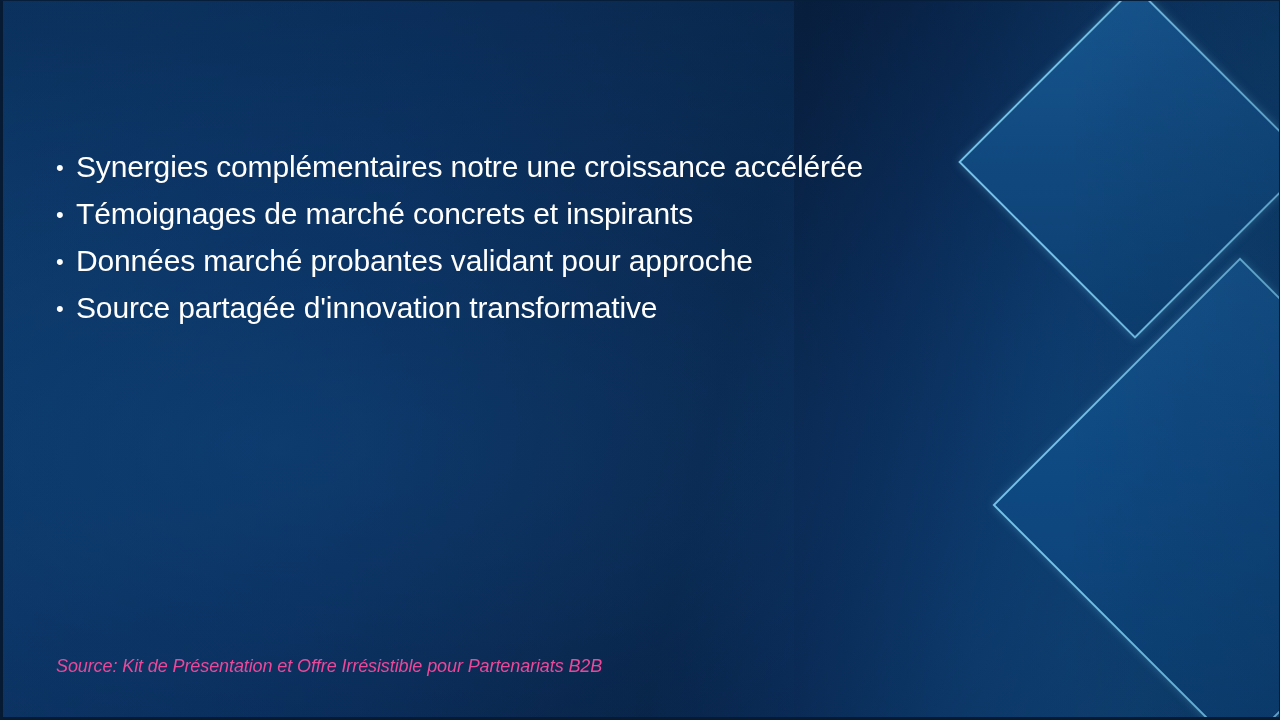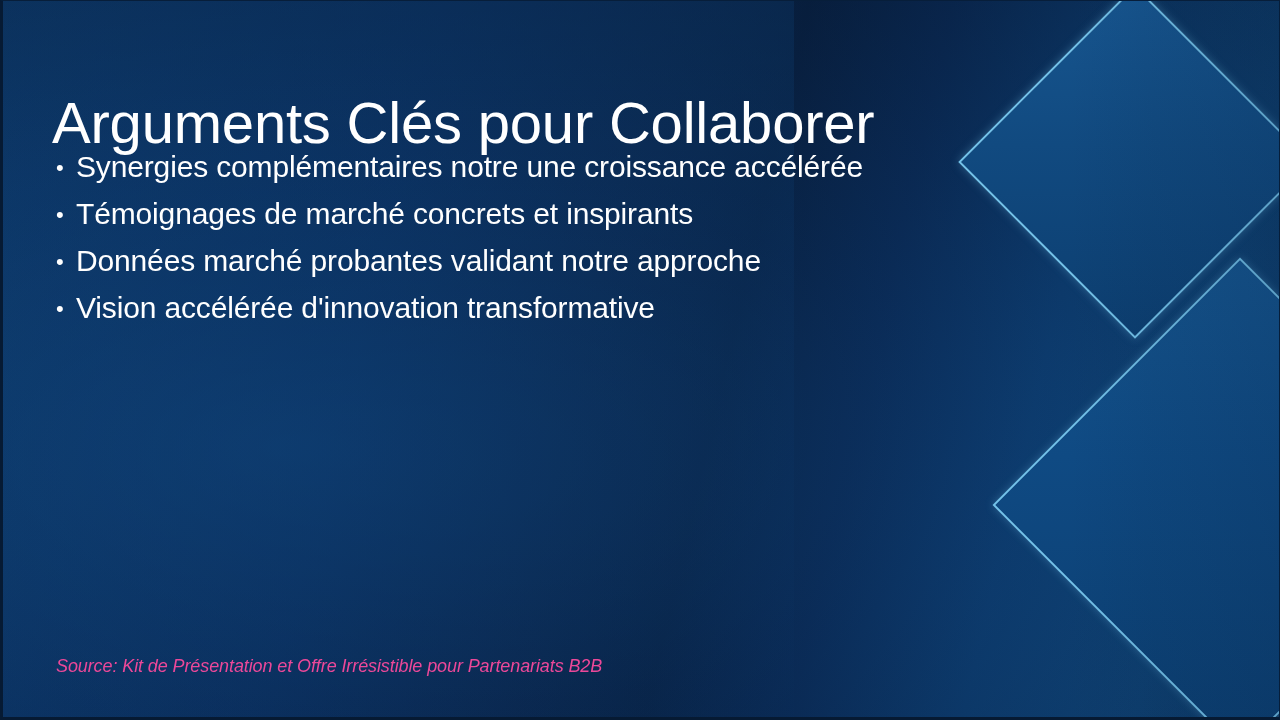--- a/index.html
+++ b/index.html
@@ -177,38 +177,37 @@
   <div class="bg-vignette"></div>
 
   <div class="deco-layer">
     <div class="diamond diamond-top"></div>
     <div class="diamond diamond-bottom"></div>
     <div class="diamond-dark-overlay"></div>
   </div>
 
   <div class="content">
 
-    <h1 class="slide-title">Arguments Clés pour Collaborer</h1>
 
     <ul class="bullet-list">
       <li class="bullet-item">
         <span class="bullet-dot">•</span>
         <span class="bullet-text">Synergies complémentaires notre une croissance accélérée</span>
       </li>
       <li class="bullet-item">
         <span class="bullet-dot">•</span>
         <span class="bullet-text">Témoignages de marché concrets et inspirants</span>
       </li>
       <li class="bullet-item">
         <span class="bullet-dot">•</span>
-        <span class="bullet-text">Données marché probantes validant notre approche</span>
-      </li>
-      <li class="bullet-item">
-        <span class="bullet-dot">•</span>
-        <span class="bullet-text">Vision accélérée d'innovation transformative</span>
+        <span class="bullet-text">Données marché probantes validant pour approche</span>
+      </li>
+      <li class="bullet-item">
+        <span class="bullet-dot">•</span>
+        <span class="bullet-text">Source partagée d'innovation transformative</span>
       </li>
     </ul>
 
     <div class="source-note">Source: Kit de Présentation et Offre Irrésistible pour Partenariats B2B</div>
 
   </div>
 
   <div class="edge-frame"></div>
 </div>
 

